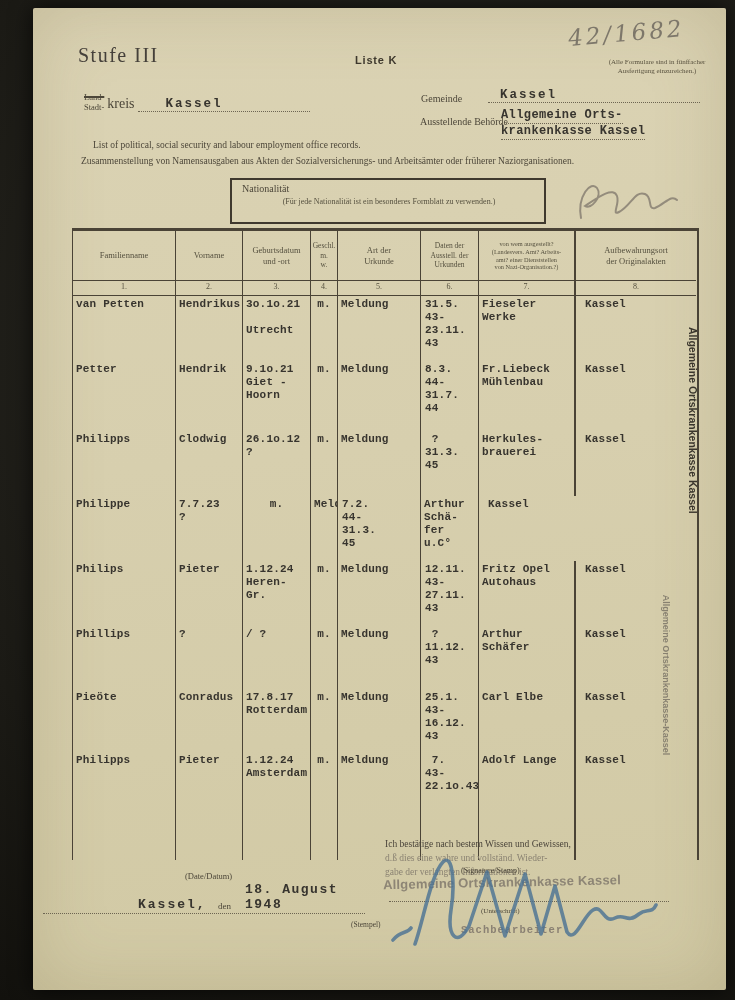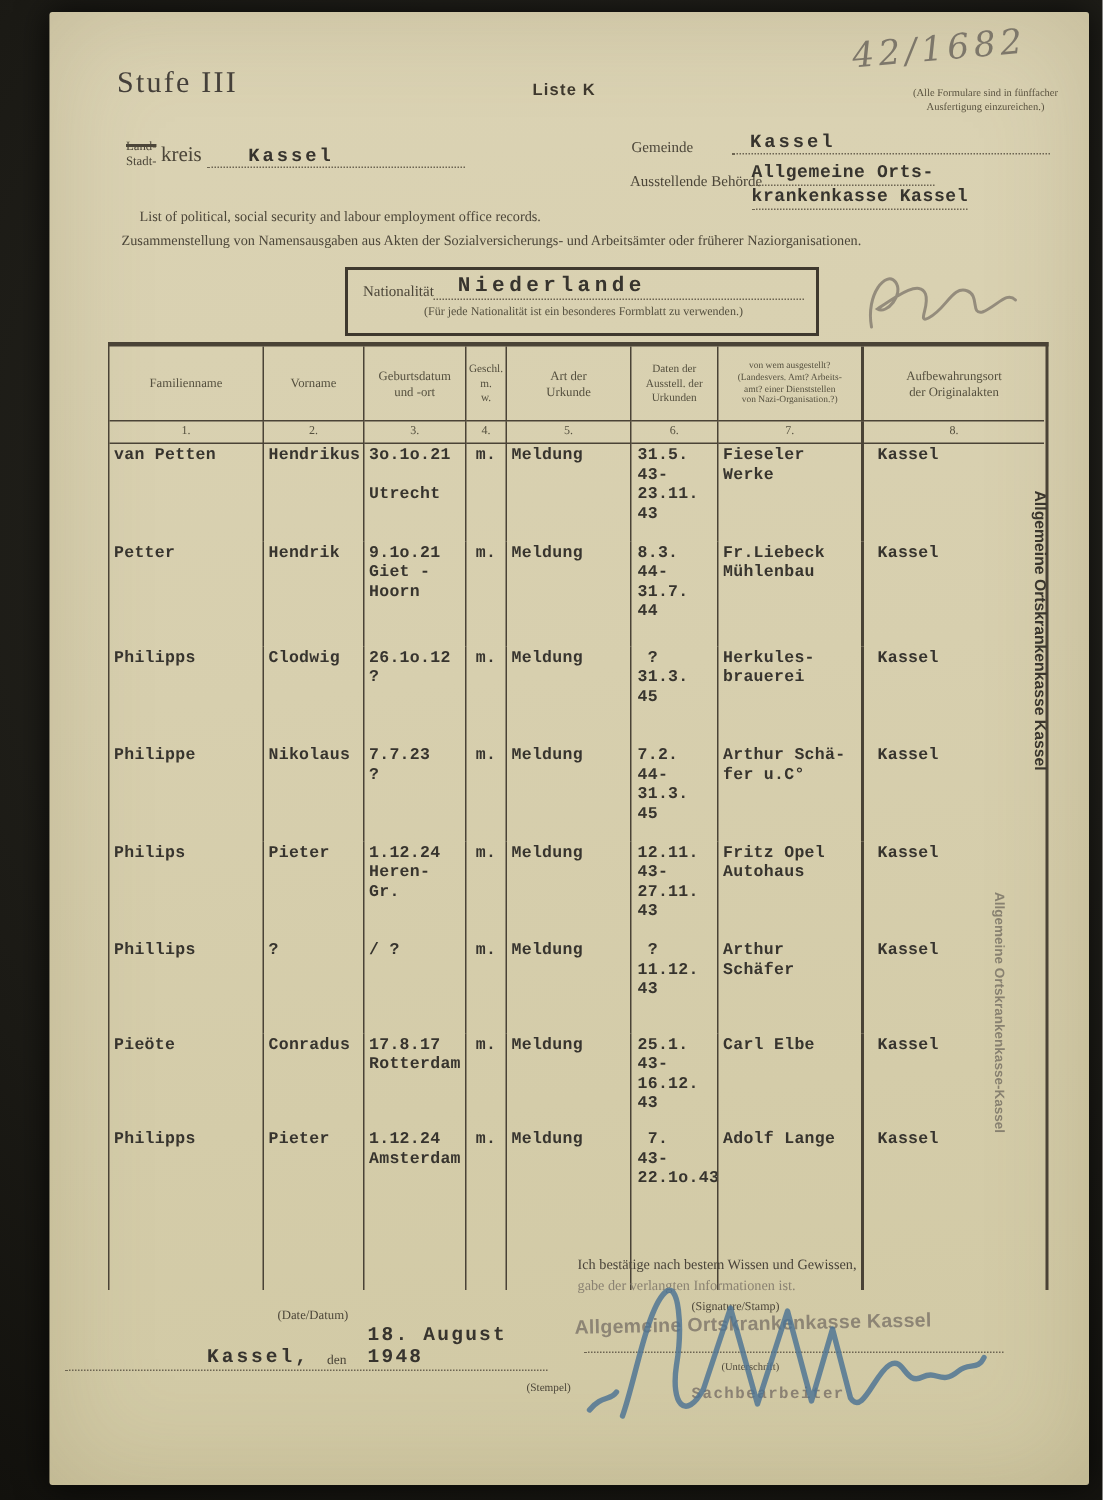--- a/index.html
+++ b/index.html
@@ -136,21 +136,20 @@
     <span>Allgemeine Orts-</span><br>
     <span>krankenkasse Kassel</span>
   </div>
 
   <div class="abs desc-en print">List of political, social security and labour employment office records.</div>
   <div class="abs desc-de print">Zusammenstellung von Namensausgaben aus Akten der Sozialversicherungs- und Arbeitsämter oder früherer Naziorganisationen.</div>
 
   <div class="abs nat-box">
     <div class="nat-line1">
       <span class="nat-label print">Nationalität</span>
-      <span class="nat-value typed">Niederlande</span>
     </div>
     <div class="nat-note print">(Für jede Nationalität ist ein besonderes Formblatt zu verwenden.)</div>
   </div>
 
   <svg class="abs scribble" width="112" height="52" viewBox="0 0 112 52">
     <path d="M8,42 C4,20 18,4 24,12 C30,20 18,34 12,30 C24,22 40,10 44,20 C47,28 38,40 46,36 C58,30 62,14 72,18 C80,21 74,34 82,32 C92,28 98,18 104,24" fill="none" stroke="#948c7c" stroke-width="2" stroke-linecap="round"></path>
   </svg>
 
   <div class="abs table">
     <div class="trow thead">
@@ -224,21 +223,20 @@
           <div class="tcell c4">Meldung</div>
           <div class="tcell c5"> ?
 31.3.
 45</div>
           <div class="tcell c6">Herkules-
 brauerei</div>
           <div class="tcell c7">Kassel</div>
         </div>
         <div class="trow drow">
           <div class="tcell c0">Philippe</div>
-          <div class="tcell c1">Nikolaus</div>
           <div class="tcell c2">7.7.23
 ?</div>
           <div class="tcell c3">m.</div>
           <div class="tcell c4">Meldung</div>
           <div class="tcell c5">7.2.
 44-
 31.3.
 45</div>
           <div class="tcell c6">Arthur Schä-
 fer u.C°</div>
@@ -309,20 +307,21 @@
   <div class="abs date-label print">(Date/Datum)</div>
   <div class="abs date-line">
     <span class="date-place typed">Kassel,</span>
     <span class="date-den">den</span>
     <span class="date-value typed">18. August 1948</span>
   </div>
   <div class="abs stempel-label print">(Stempel)</div>
 
   <div class="abs cert print">
     <div class="l1">Ich bestätige nach bestem Wissen und Gewissen,</div>
+    <div class="l2">d.ß dies eine wahre und vollständ.   Wieder-</div>
     <div class="l3">gabe der verlangten Informationen ist.</div>
   </div>
   <div class="abs bottom-stamp">Allgemeine Ortskrankenkasse Kassel</div>
   <div class="abs sigstamp-label print">(Signature/Stamp)</div>
   <div class="abs sig-line"></div>
   <div class="abs unterschrift-label print">(Unterschrift)</div>
   <div class="abs sachbearbeiter typed">Sachbearbeiter</div>
 
   <svg class="abs signature" width="310" height="112" viewBox="0 0 310 112">
     <path d="M30,96 C38,86 44,90 48,84 M52,100 C60,78 68,30 80,18 C90,8 92,42 88,66 C84,92 94,104 106,82 L124,28 L142,92 L162,30 L178,90 L192,42 L204,88 C212,100 220,72 230,66 C240,60 240,80 252,74 C262,69 264,80 276,70 C283,64 289,70 293,61" fill="none" stroke="#4c7394" stroke-width="3.6" stroke-linecap="round" stroke-linejoin="round" opacity="0.82"></path>

